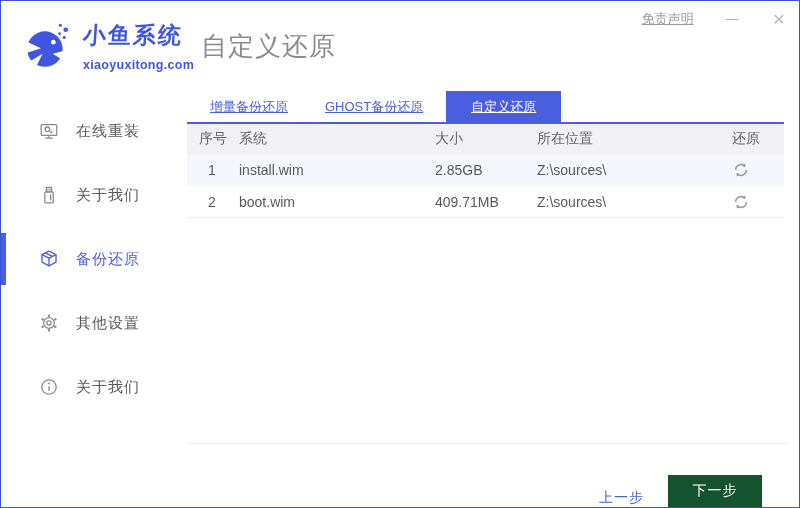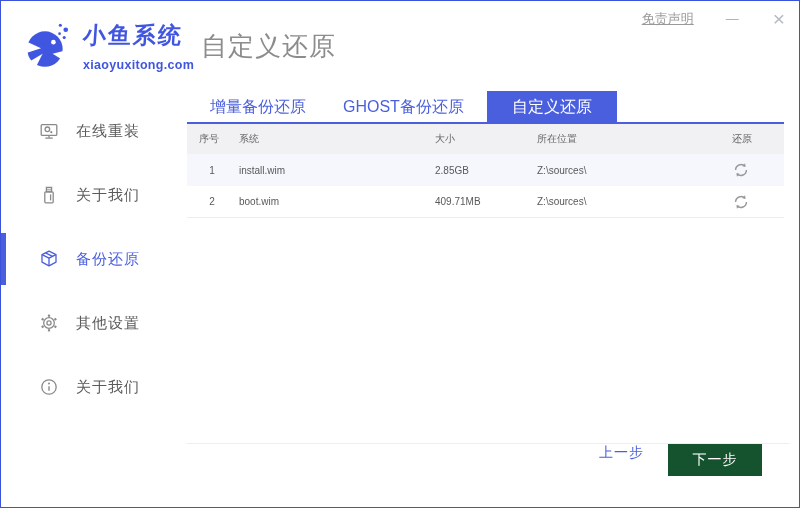--- a/index.html
+++ b/index.html
@@ -76,35 +76,35 @@
   .content { flex: 1; position: relative; }
 
   .tabs {
     display: flex; align-items: flex-end;
     border-bottom: 2px solid #4a5fdd;
     margin-right: 15px; padding-left: 9px;
     height: 33px; gap: 9px;
   }
   .tab {
     height: 31px; line-height: 31px;
-    padding: 0 14px; font-size: 16px;
-    color: #4a5fdd; cursor: pointer; white-space: nowrap;
+    padding: 0 14px; font-size: 13px;
+    color: #4a5fdd; cursor: pointer; white-space: nowrap; text-decoration: underline;
   }
   .tab.active {
     background: #4a5fdd; color: #fff; padding: 0 25px;
   }
 
   
   .table { margin-right: 15px; }
   .t-row {
     display: grid;
     grid-template-columns: 40px 196px 102px 1fr 44px;
     align-items: center;
     padding: 0 8px 0 12px;
-    font-size: 10px;
+    font-size: 14px;
   }
   .t-head {
     height: 30px; background: #f1f1f4; color: #666;
   }
   .t-body-row { height: 32px; color: #595959; }
   .t-body-row.odd { background: #f5f7fc; }
   .t-body-row.even { background: #fff; border-bottom: 1px solid #ededed; }
   .c-index { text-align: center; padding-right: 14px; }
   .t-head .c-index { text-align: left; padding-right: 0; }
   .c-restore { }
@@ -112,21 +112,21 @@
     background: none; border: none; cursor: pointer;
     padding: 0; display: inline-flex; vertical-align: middle;
   }
 
   
   .footer {
     position: absolute; left: 0; right: 0; bottom: 0;
     height: 64px;
     border-top: 1px solid #eee;
     margin-right: 10px;
-    display: flex; align-items: flex-start; justify-content: flex-end;
+    display: flex; align-items: flex-end; justify-content: flex-end;
     padding-right: 27px; gap: 24px;
   }
   .prev-btn {
     background: none; border: none;
     font-size: 14px; color: #4a5fdd; cursor: pointer;
     letter-spacing: 1px;
   }
   .next-btn {
     width: 94px; height: 32px;
     background: #14532d; color: #fff;

